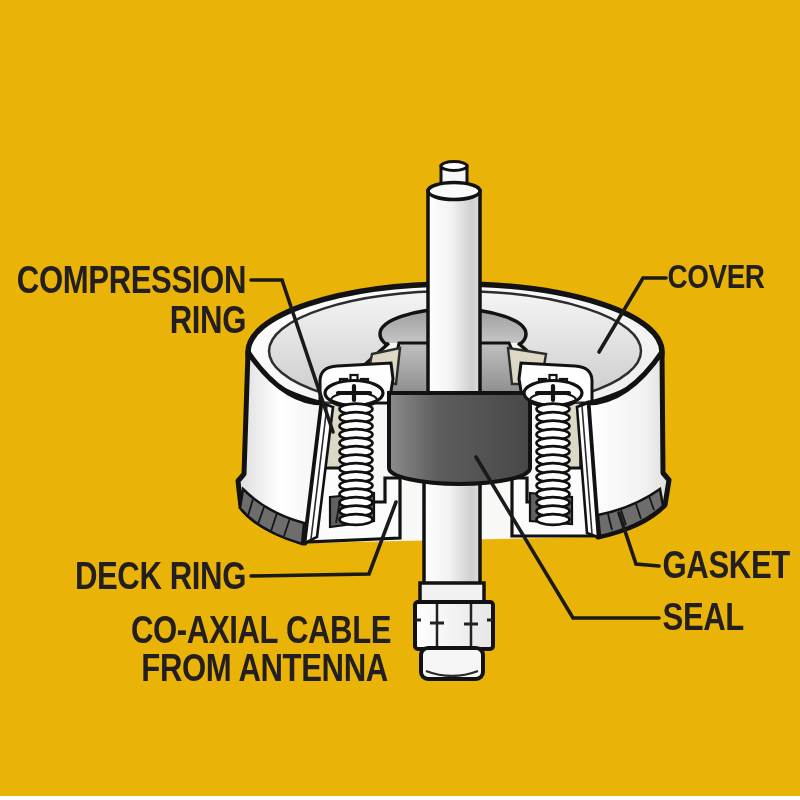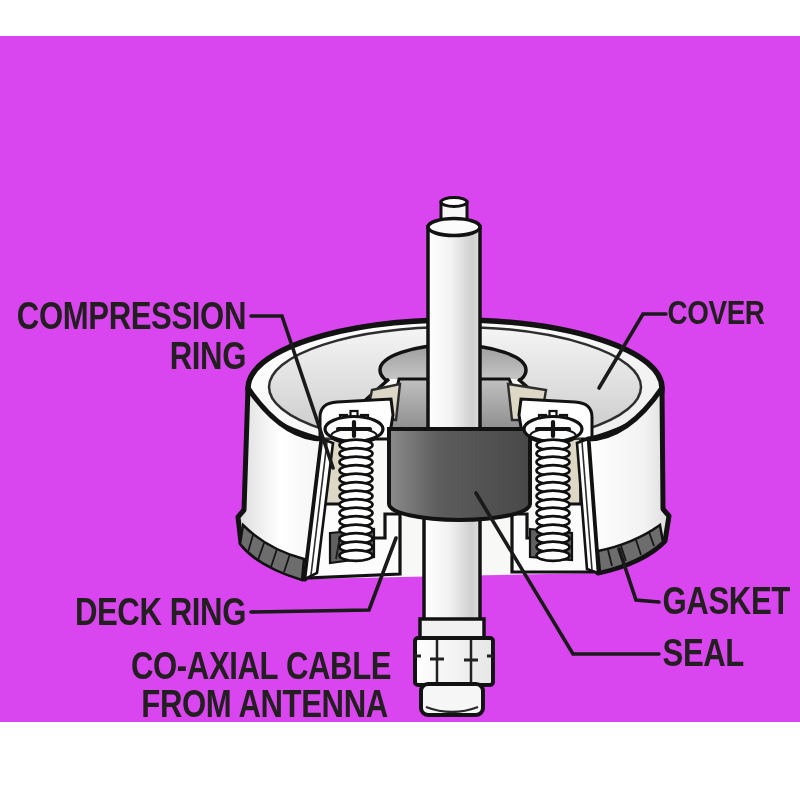--- a/index.html
+++ b/index.html
@@ -7,23 +7,22 @@
     padding: 0;
     background: #ffffff;
     width: 800px;
     height: 800px;
     overflow: hidden;
     font-family: "Liberation Sans", "DejaVu Sans", sans-serif;
   }
   .stage {
     position: relative;
     width: 800px;
-    height: 686px;
-    background: #d946ef;
-    margin-top: 36px;
+    height: 796px;
+    background: #eab308;
   }
   svg { display: block; }
   .label-text {
     font-family: "Liberation Sans", "DejaVu Sans", sans-serif;
     font-weight: bold;
     fill: #231f20;
     letter-spacing: -0.5px;
   }
   .leader {
     fill: none;

